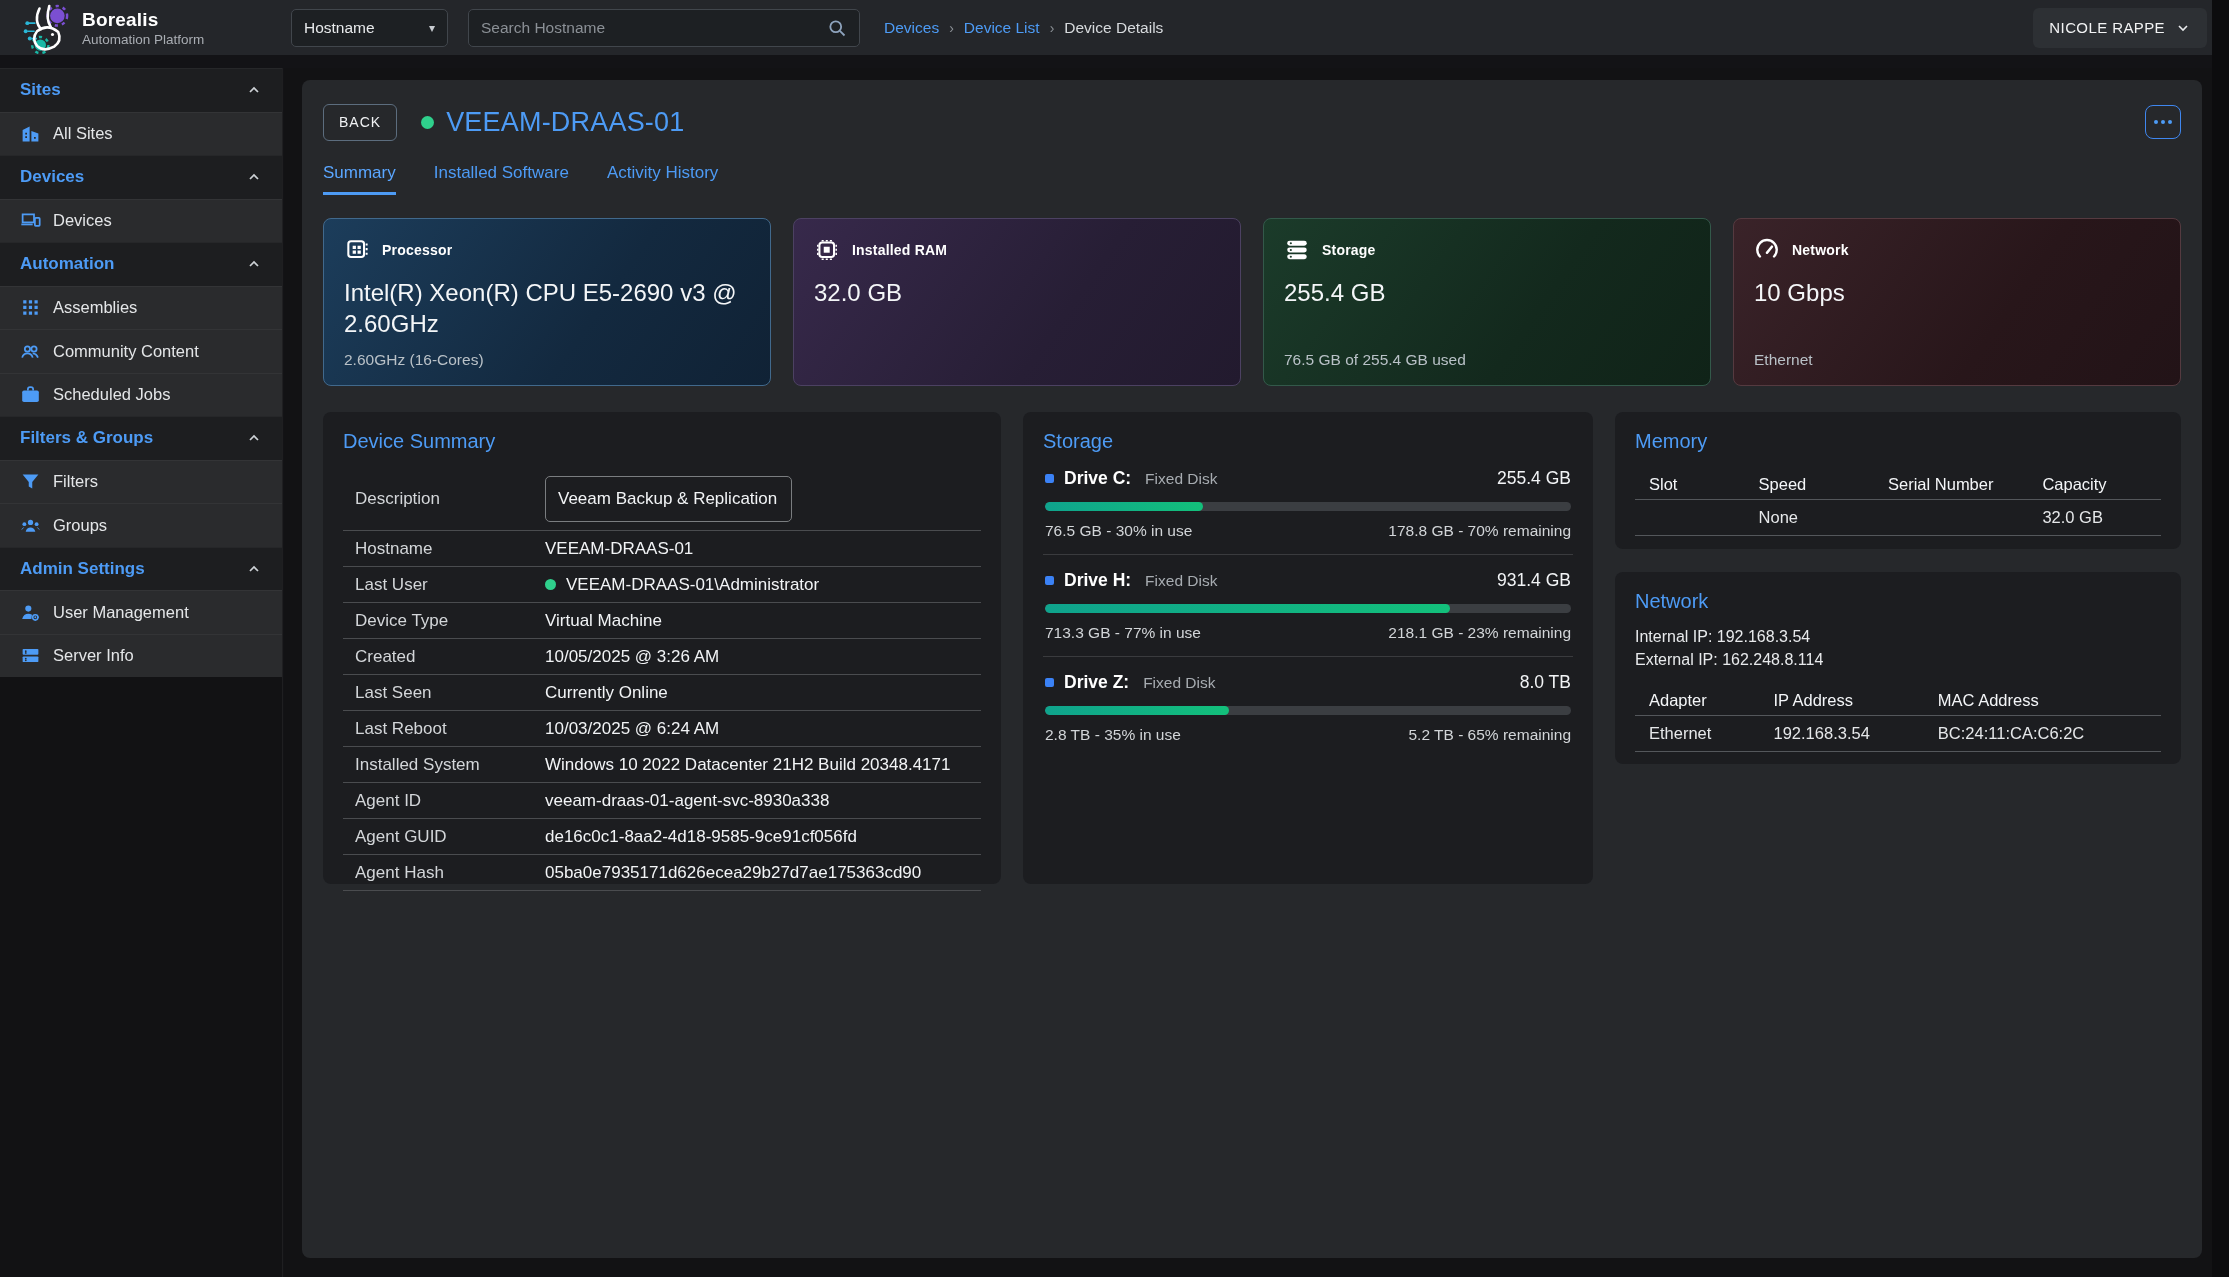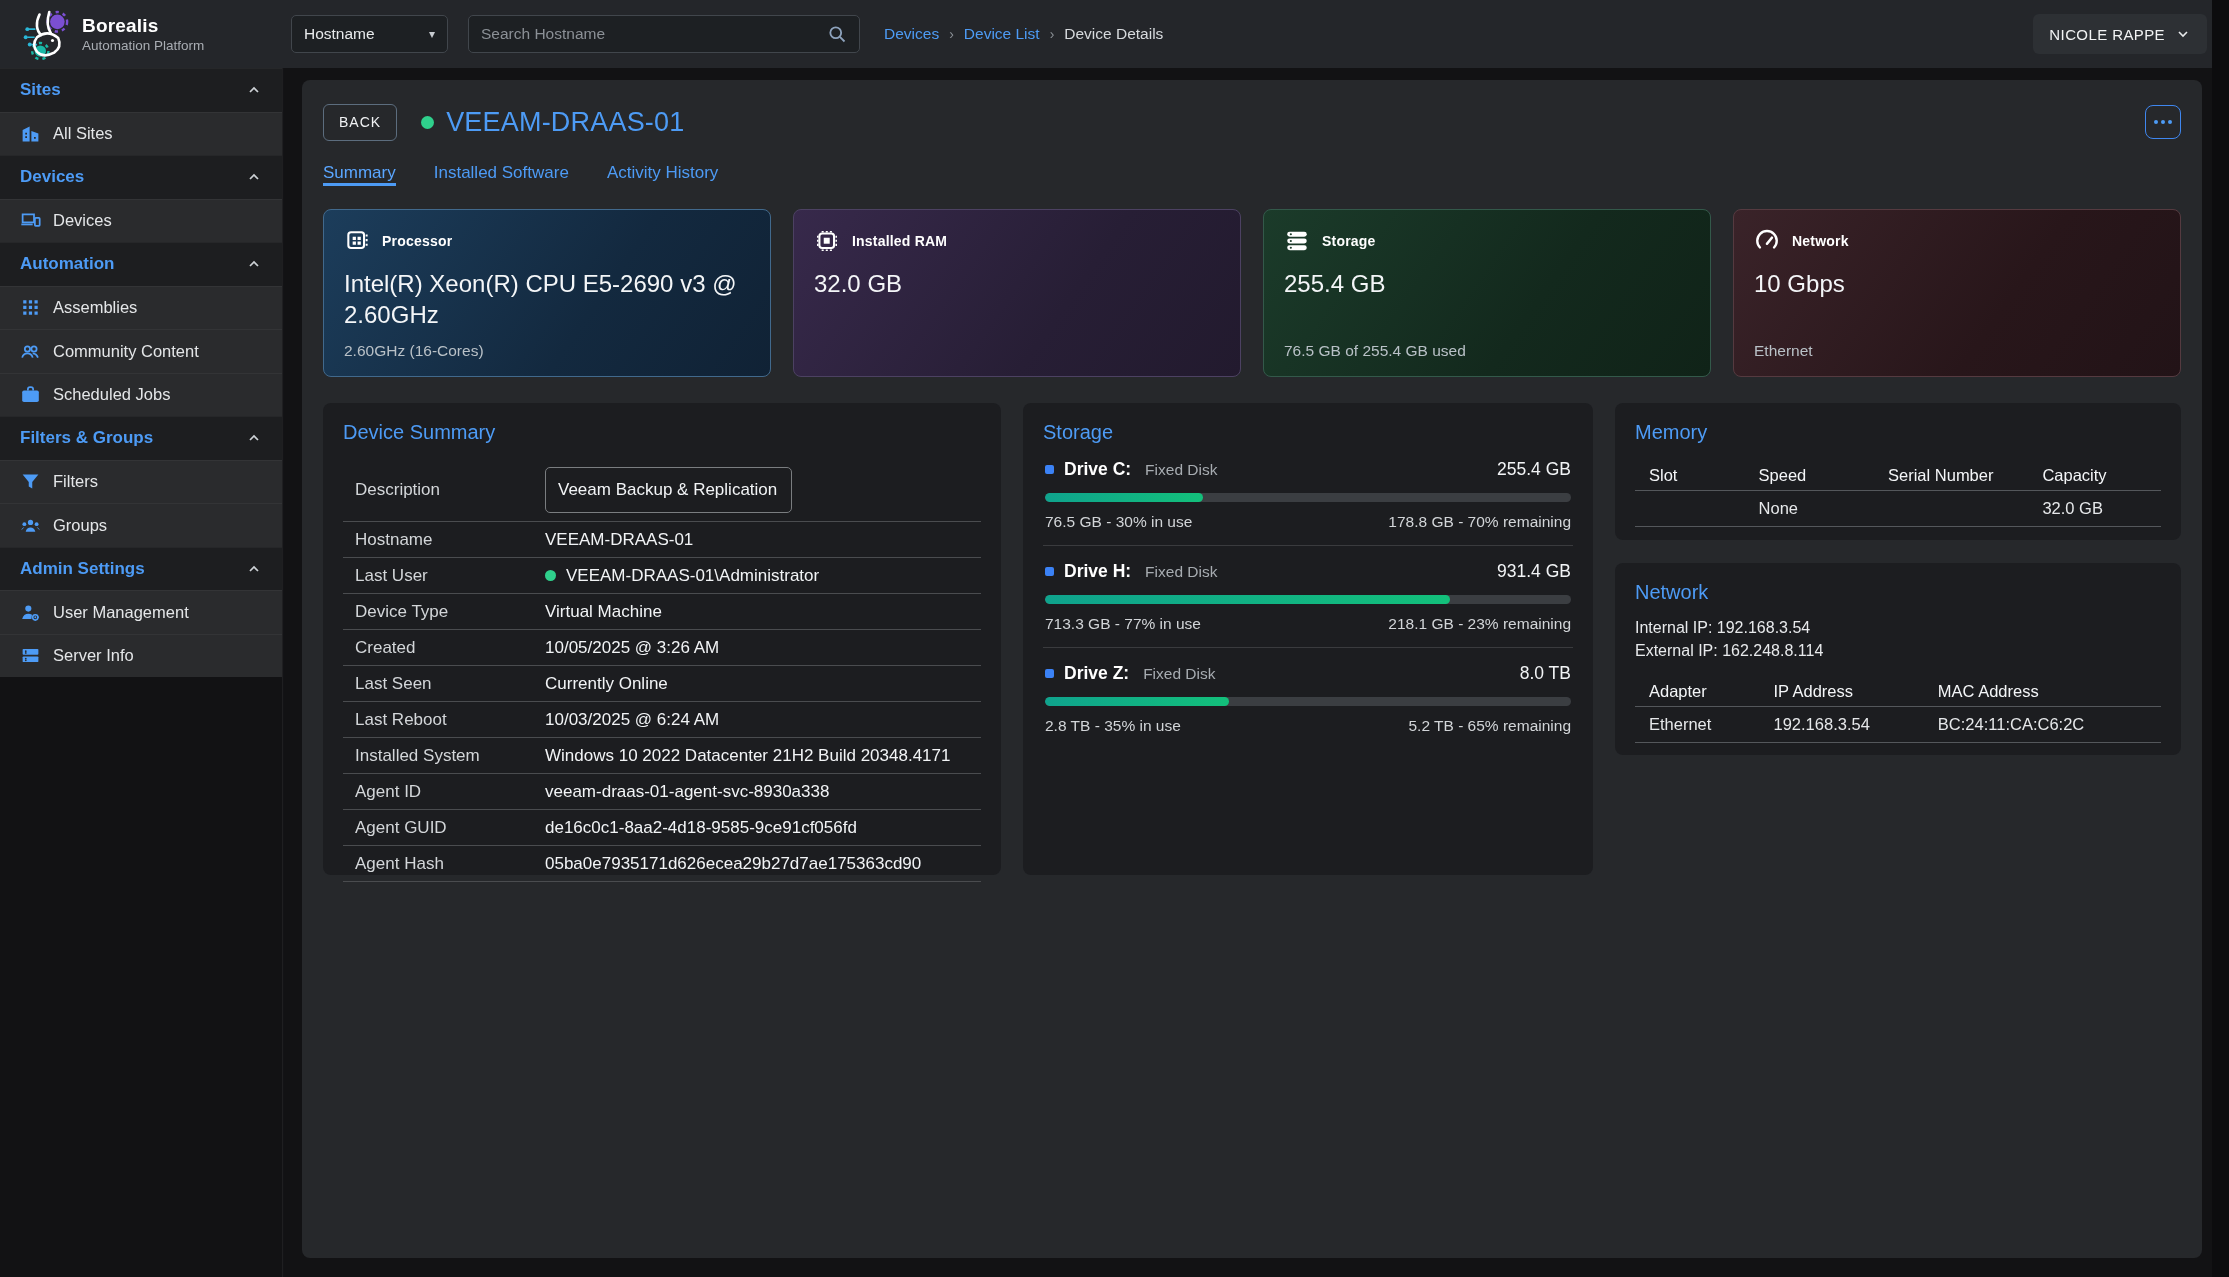--- a/index.html
+++ b/index.html
@@ -5,21 +5,21 @@
   * { margin:0; padding:0; box-sizing:border-box; }
   html,body { width:2229px; height:1277px; overflow:hidden; }
   body {
     font-family:"Liberation Sans","DejaVu Sans",sans-serif;
     background:#131316; color:#e8eaec; position:relative;
   }
   svg { display:block; }
 
   
   .topbar {
-    position:absolute; left:0; top:0; width:2229px; height:68px;
+    position:absolute; left:0; top:0; width:2229px; height:55px;
     background:#24262a; display:flex; align-items:center; z-index:5;
   }
   .brand { display:flex; align-items:center; gap:10px; padding:0 20px; width:283px; flex:0 0 283px; }
   .brand-text .brand-name { font-size:19px; font-weight:bold; color:#ffffff; letter-spacing:.2px; }
   .brand-text .brand-tagline { font-size:13.5px; color:#a9adb3; margin-top:1px; }
   .select-box, .search-box {
     height:38px; background:#1d2023; border:1px solid #41464c; border-radius:5px;
     display:flex; align-items:center; color:#e8eaec; font-size:15.5px;
   }
   .select-box { width:157px; margin-left:8px; justify-content:space-between; padding:0 12px; cursor:pointer; }
@@ -71,21 +71,21 @@
   }
   .status-dot { width:13px; height:13px; border-radius:50%; background:var(--online); margin:0 12px 0 24px; }
   .device-title { color:var(--accent); font-size:27px; font-weight:500; letter-spacing:.2px; }
   .more-btn {
     margin-left:auto; width:36px; height:34px; border:1.5px solid #3f87f0; border-radius:8px;
     background:transparent; display:flex; align-items:center; justify-content:center; gap:3px; cursor:pointer;
   }
   .more-btn i { width:4px; height:4px; border-radius:50%; background:#4d9bf5; }
 
   .tabs { display:flex; gap:38px; margin-top:22px; }
-  .tab { font-size:17px; color:#4d9bf5; cursor:pointer; }
+  .tab { font-size:17px; color:#4d9bf5; padding-bottom:9px; cursor:pointer; }
   .tab.active { border-bottom:3px solid var(--accent); color:#5aa6ff; }
 
   
   .stat-row { display:flex; gap:22px; margin-top:23px; }
   .stat-card { flex:1; height:168px; border-radius:8px; padding:18px 20px; position:relative; }
   .stat-card.processor { background:linear-gradient(125deg,#1b3c5a 0%,#122固640 45%,#0f2236 100%); }
   .stat-card.processor { background:linear-gradient(125deg,#1c3d5b 0%,#13293f 60%,#102235 100%); border:1px solid #41698c; }
   .stat-card.ram       { background:linear-gradient(125deg,#37294b 0%,#271e35 60%,#221a2e 100%); border:1px solid #4c4162; }
   .stat-card.storage   { background:linear-gradient(125deg,#1b3b2a 0%,#13291d 60%,#102318 100%); border:1px solid #31584230; border:1px solid #33594a; }
   .stat-card.network   { background:linear-gradient(125deg,#3a2329 0%,#28161a 60%,#221317 100%); border:1px solid #553a40; }

